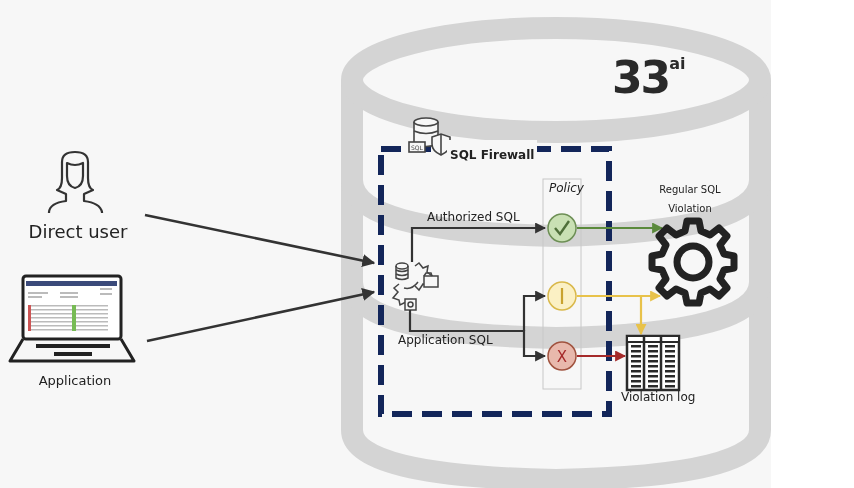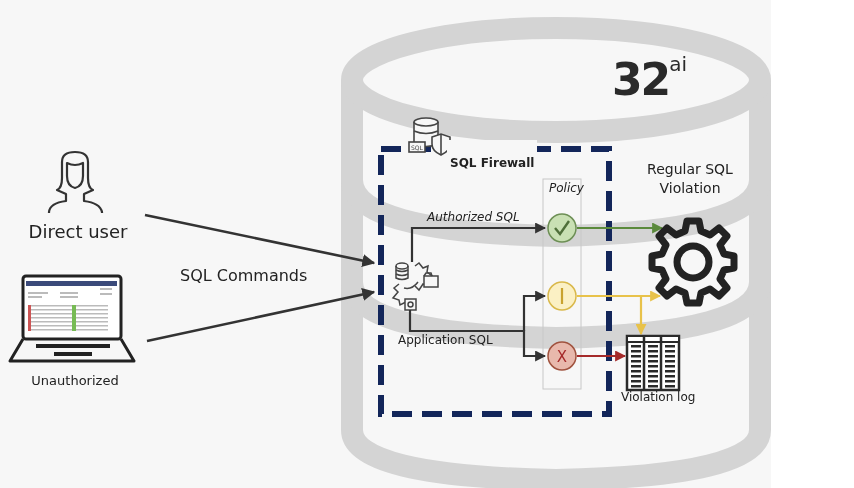--- a/index.html
+++ b/index.html
@@ -163,36 +163,35 @@
           <rect x="665" y="365" width="10" height="2.5"></rect>
           <rect x="665" y="370" width="10" height="2.5"></rect>
           <rect x="665" y="375" width="10" height="2.5"></rect>
           <rect x="665" y="380" width="10" height="2.5"></rect>
           <rect x="665" y="385" width="10" height="2.5"></rect>
         </g>
     </g>
   </svg>
 
   <div class="lbl" style="left:612px;top:52px;font-size:44px;font-weight:bold;color:#2a2a2a;letter-spacing:-2px;">
-    <span>32</span><sup style="font-size:20px;font-weight:normal;vertical-align:24px;letter-spacing:0;">ai</sup>
+    <span>33</span><sup style="font-size:16px;font-weight:bold;vertical-align:24px;letter-spacing:0;">ai</sup>
   </div>
 
-  <div class="lbl" style="left:447px;top:140px;font-size:12px;font-weight:bold;background:#f7f7f7;padding:16px 3px;">SQL Firewall</div>
+  <div class="lbl" style="left:447px;top:140px;font-size:12px;font-weight:bold;background:#f7f7f7;padding:8px 3px;">SQL Firewall</div>
 
   <div class="lbl" style="left:549px;top:181px;font-size:12px;font-style:italic;">Policy</div>
 
-  <div class="lbl" style="left:427px;top:210px;font-size:12px;font-style:italic;">Authorized SQL</div>
+  <div class="lbl" style="left:427px;top:210px;font-size:12px;">Authorized SQL</div>
 
 
   <div class="lbl" style="left:398px;top:333px;font-size:12px;">Application SQL</div>
 
-  <div class="lbl center" style="left:690px;top:160px;font-size:14px;line-height:19px;">
+  <div class="lbl center" style="left:690px;top:180px;font-size:10px;line-height:19px;">
     <div>Regular SQL</div>
     <div>Violation</div>
   </div>
 
   <div class="lbl" style="left:621px;top:390px;font-size:12px;">Violation log</div>
 
   <div class="lbl center" style="left:78px;top:221px;font-size:18px;text-align:center;">Direct user</div>
-  <div class="lbl center" style="left:75px;top:373px;font-size:13px;">Unauthorized</div>
+  <div class="lbl center" style="left:75px;top:373px;font-size:13px;">Application</div>
 
-  <div class="lbl" style="left:180px;top:266px;font-size:16px;">SQL Commands</div>
 </div>
 
 </body></html>

